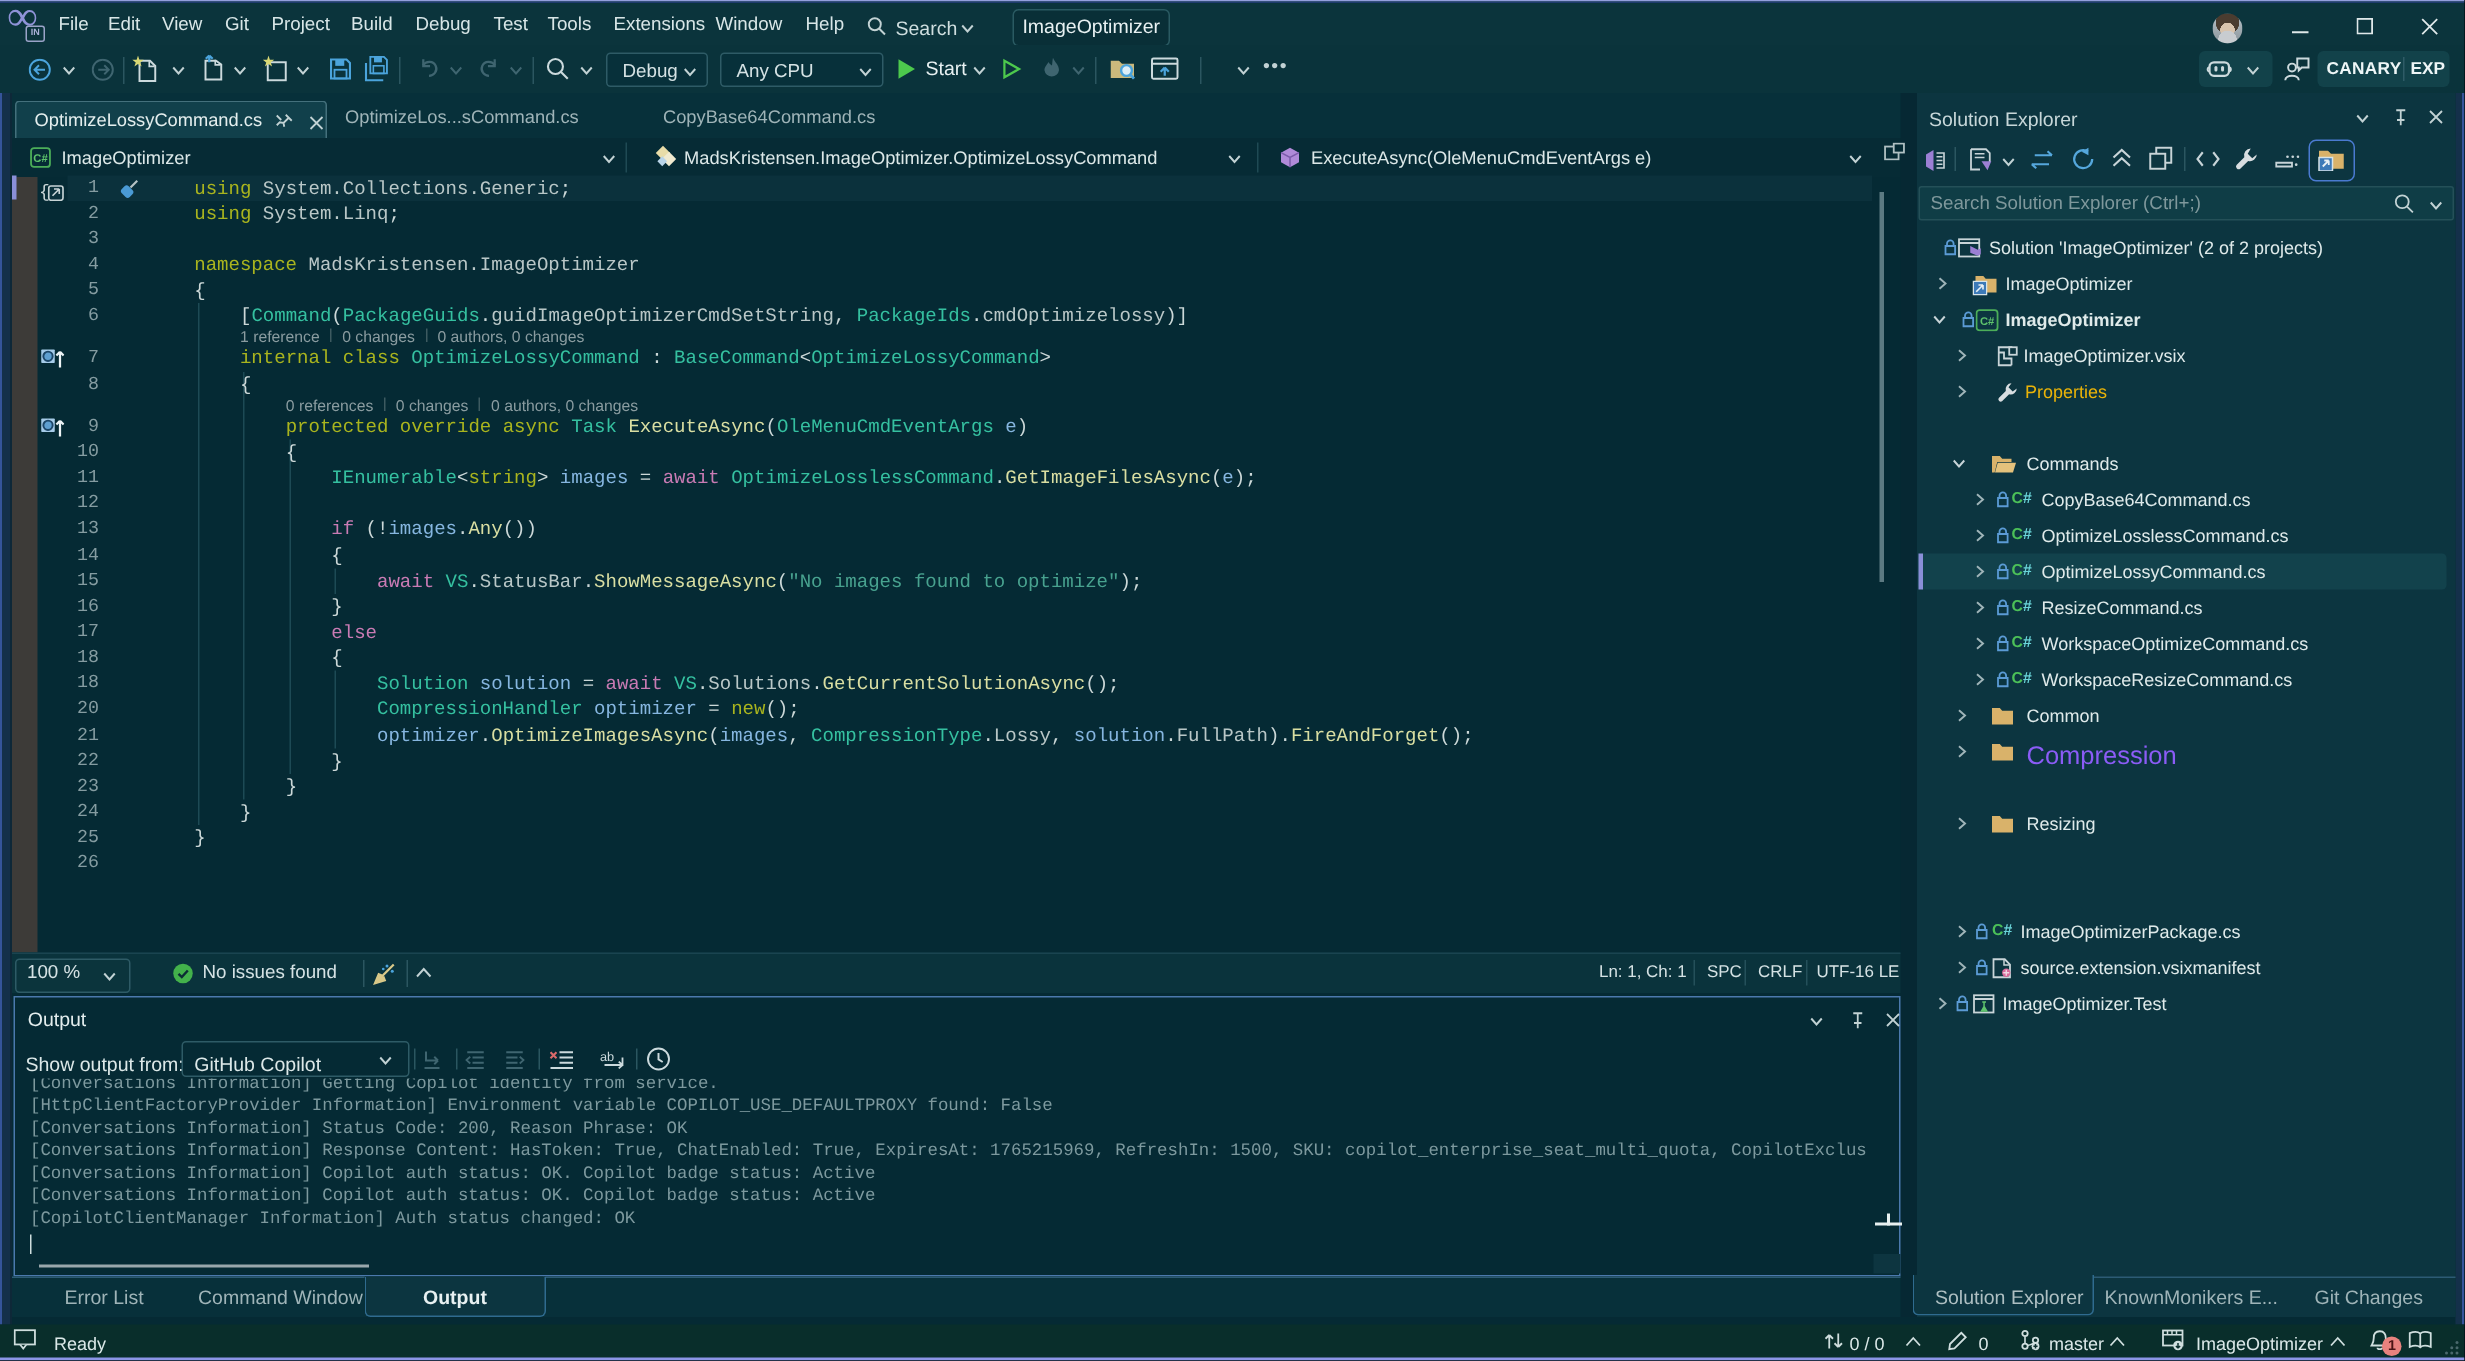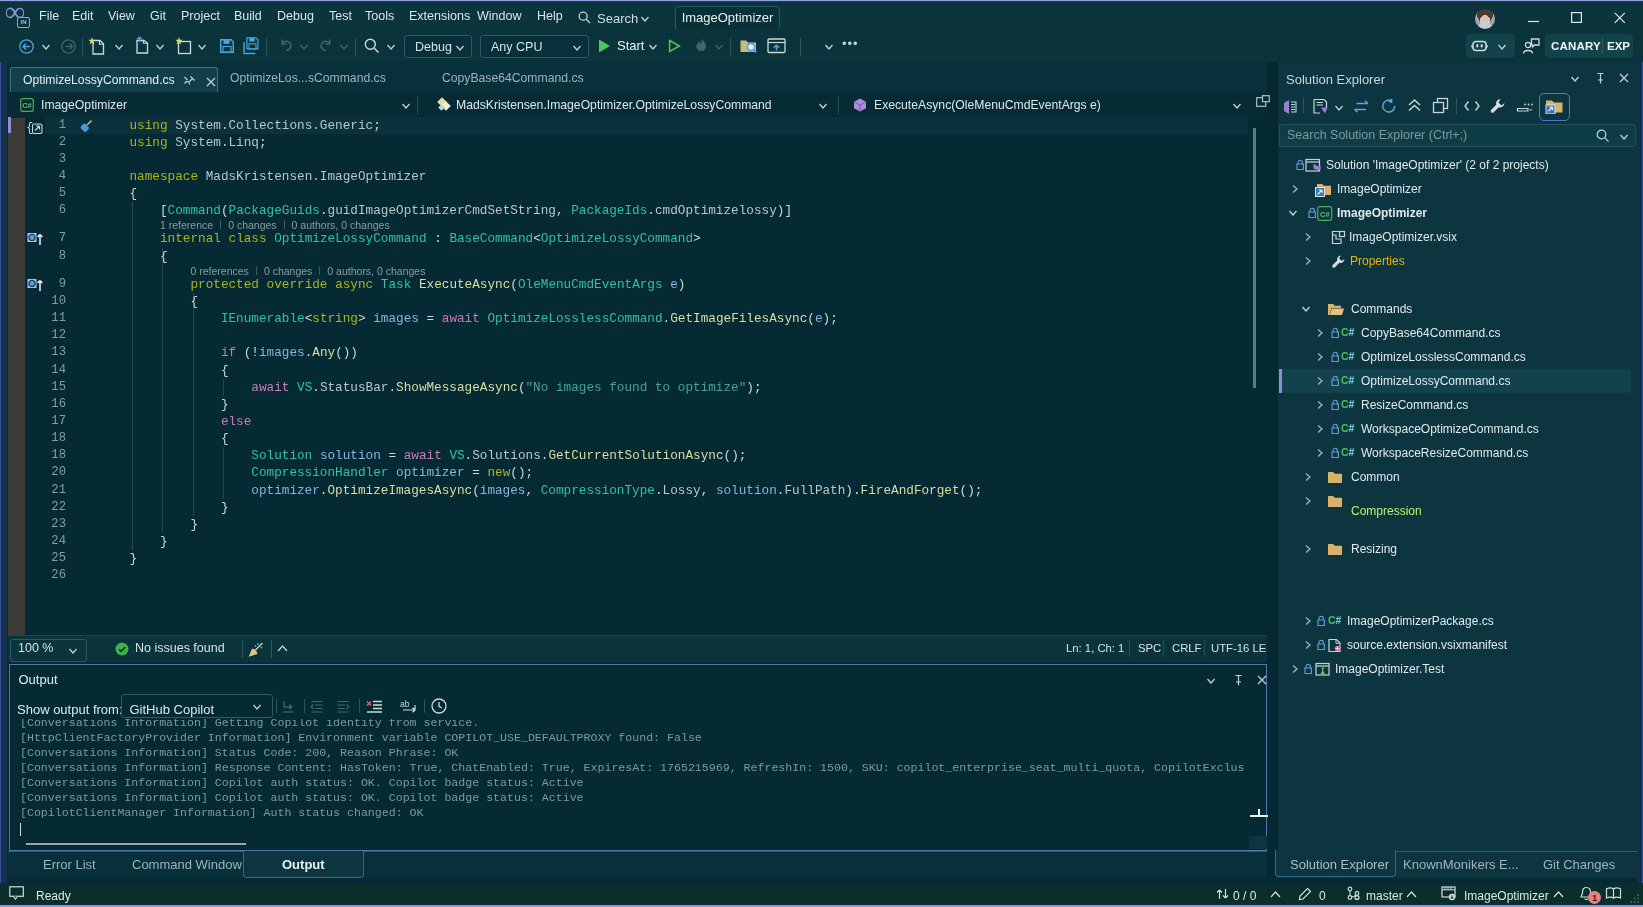--- a/index.html
+++ b/index.html
@@ -640,21 +640,21 @@
         </svg>
         <span style="position:absolute;left:73px;top:5px;font-size:12px;color:#dfeaea">Common</span>
       </div>
       <div style="position:absolute;left:0;top:489px;width:365px;height:24px">
         <svg style="position:absolute;left:25px;top:7px" width="10" height="10" viewBox="0 0 10 10" fill="none">
           <path d="M3 1.5 L7 5.0 L3 8.5" stroke="#9fb4b8" stroke-width="1.3"></path>
         </svg>
         <svg style="position:absolute;left:49px;top:5px" width="16" height="14" viewBox="0 0 16 14" fill="none">
           <path d="M1 2 H6.2 L7.8 3.8 H15 V13 H1 Z" fill="#d9b26a"></path>
         </svg>
-        <span style="position:absolute;left:73px;top:15px;font-size:12px;color:#bef264">Compression</span>
+        <span style="position:absolute;left:73px;top:5px;font-size:17px;color:#8b5cf6">Compression</span>
       </div>
       <div style="position:absolute;left:0;top:537px;width:365px;height:24px">
         <svg style="position:absolute;left:25px;top:7px" width="10" height="10" viewBox="0 0 10 10" fill="none">
           <path d="M3 1.5 L7 5.0 L3 8.5" stroke="#9fb4b8" stroke-width="1.3"></path>
         </svg>
         <svg style="position:absolute;left:49px;top:5px" width="16" height="14" viewBox="0 0 16 14" fill="none">
           <path d="M1 2 H6.2 L7.8 3.8 H15 V13 H1 Z" fill="#d9b26a"></path>
         </svg>
         <span style="position:absolute;left:73px;top:5px;font-size:12px;color:#dfeaea">Resizing</span>
       </div>

